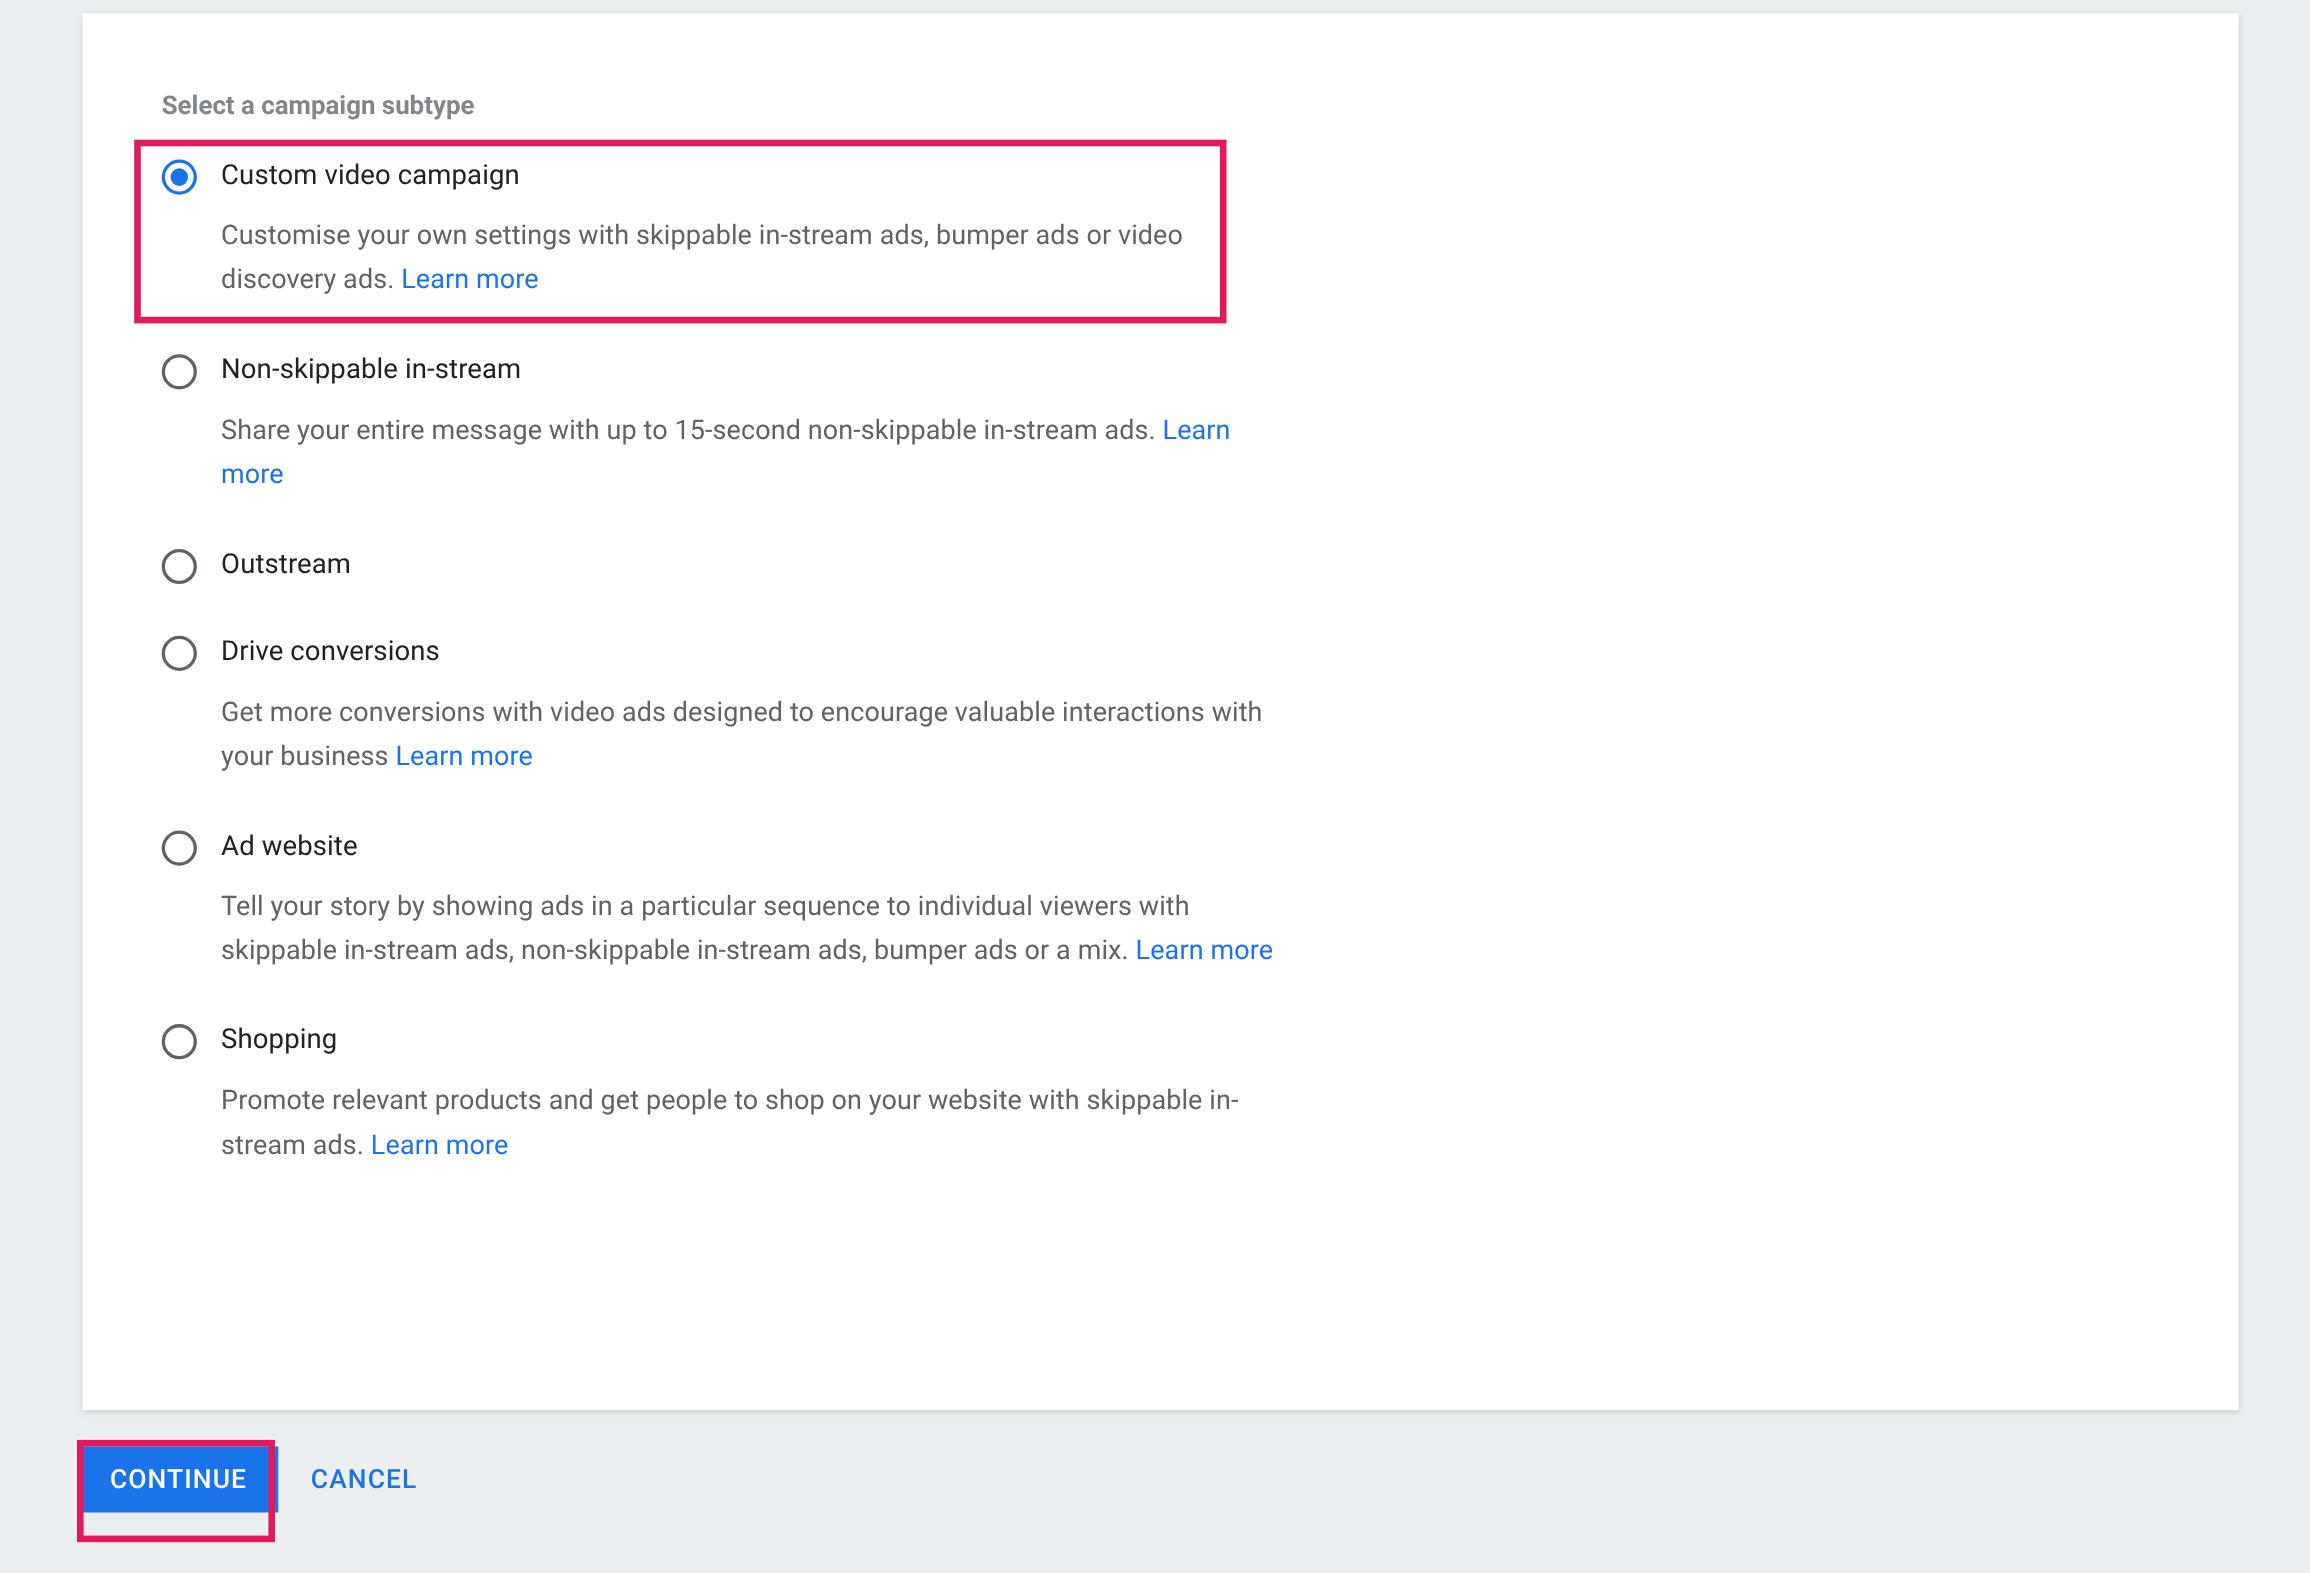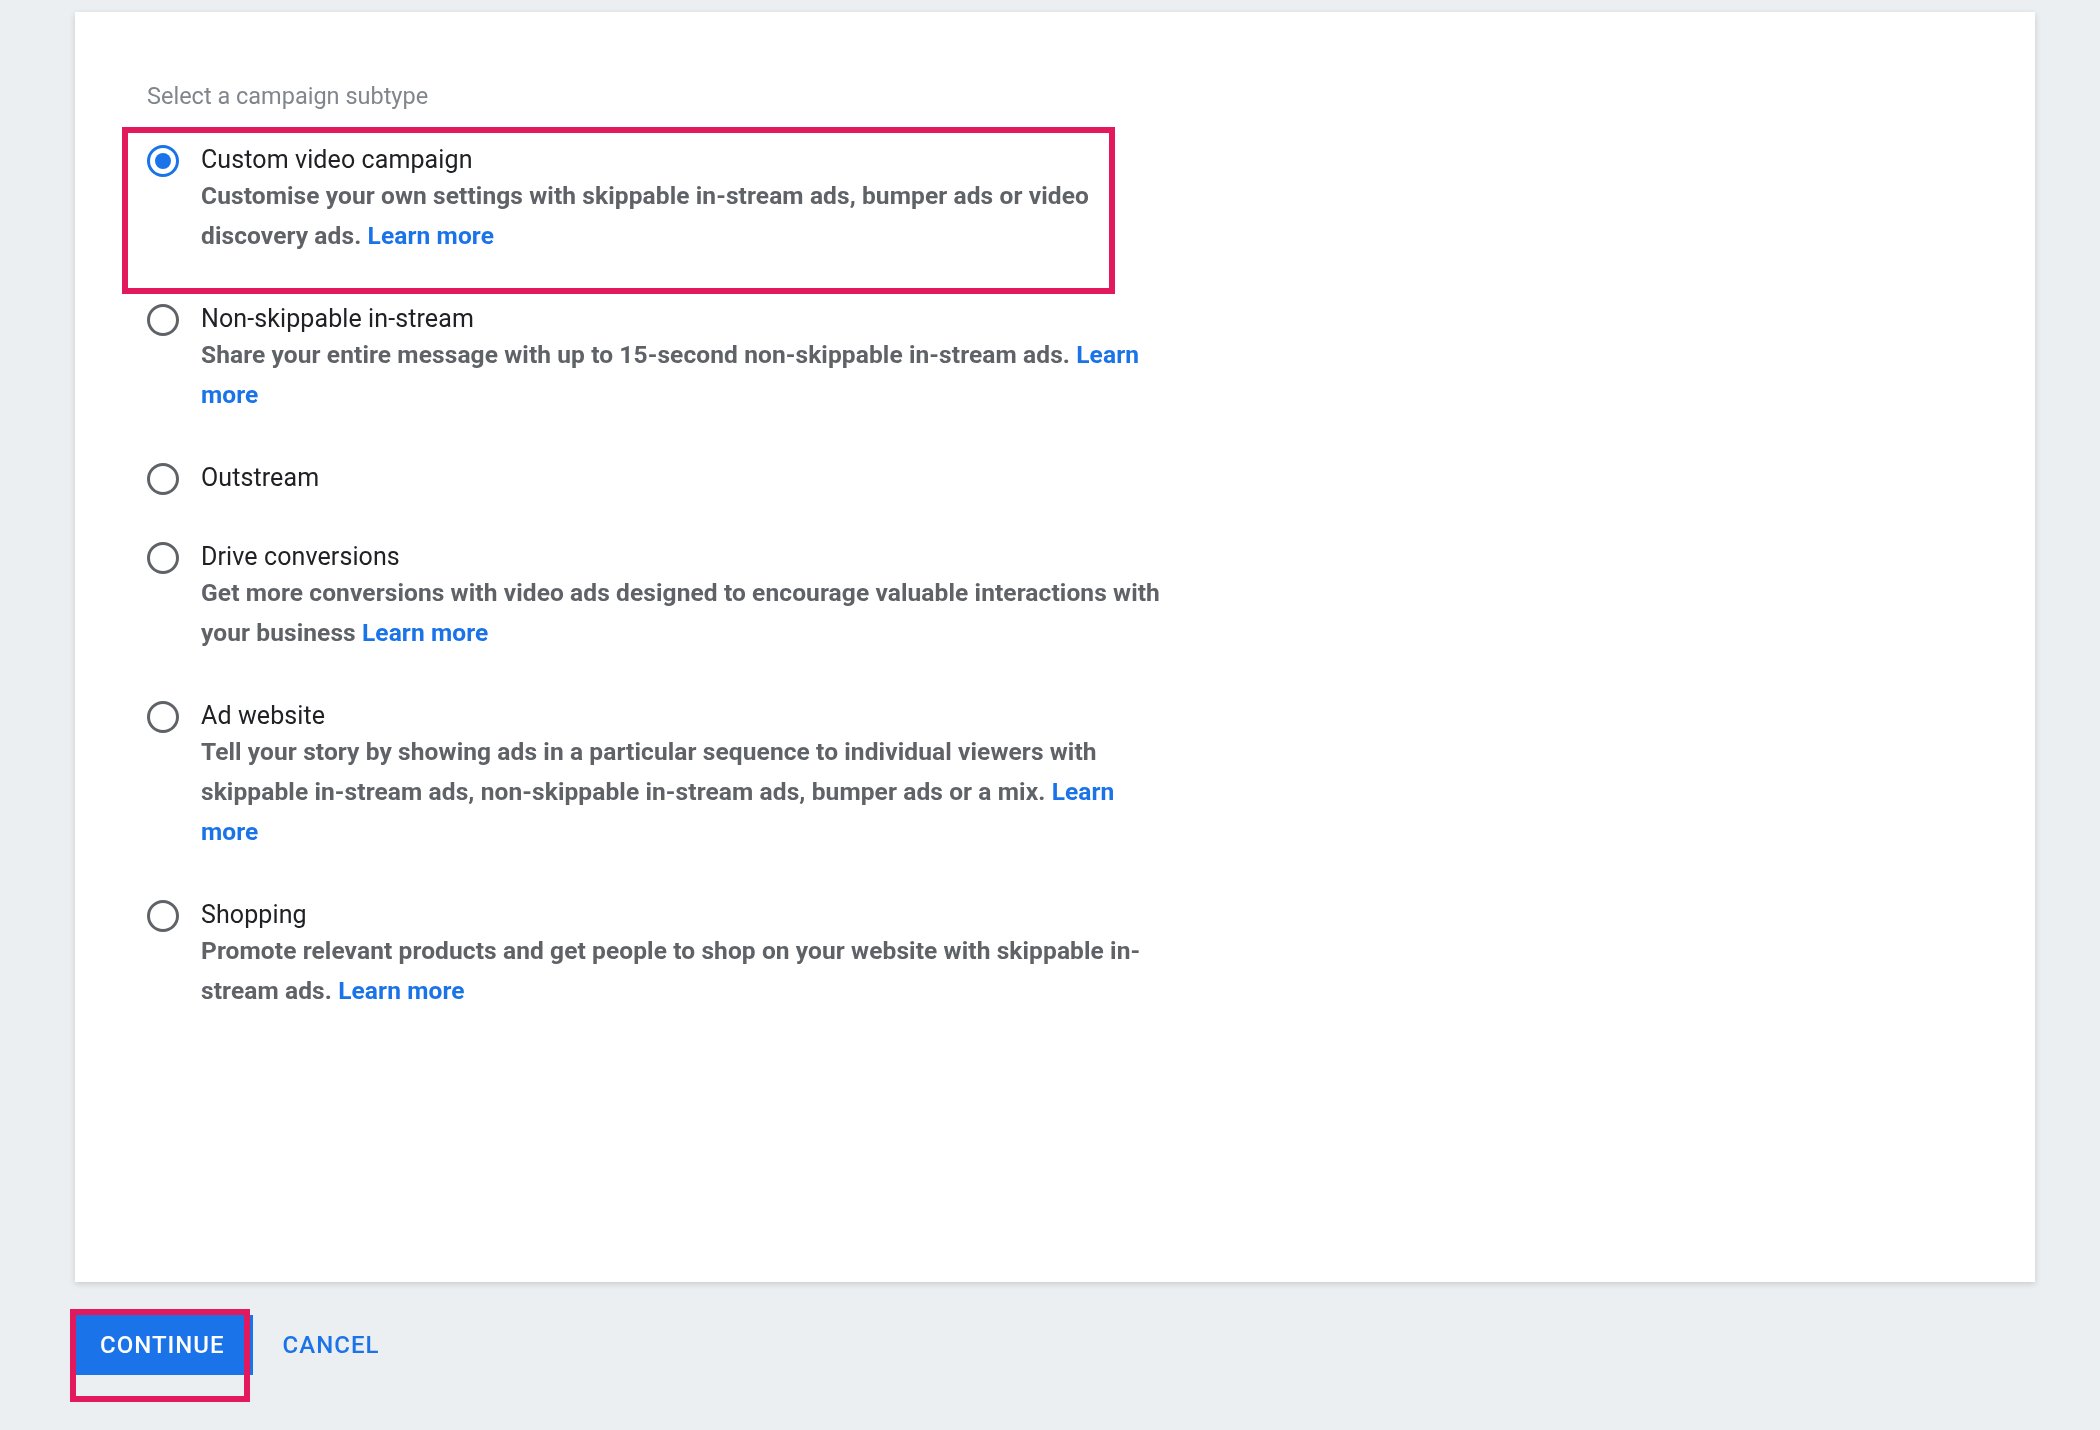--- a/index.html
+++ b/index.html
@@ -21,21 +21,21 @@
       width: 1960px;
       height: 1270px;
       background: #ffffff;
       box-shadow: 0 2px 6px rgba(0,0,0,0.15);
       padding: 70px 72px 50px 72px;
     }
     .section-title {
       font-size: 23.5px;
       color: #80868b;
       margin-bottom: 30px;
-      font-weight: 400;
+      font-weight: 700;
     }
     .option {
       display: flex;
       align-items: flex-start;
       margin-bottom: 42px;
       width: 1020px;
       position: relative;
       z-index: 2;
     }
     .radio-outer {
@@ -69,24 +69,23 @@
     }
     .option-title {
       font-size: 25px;
       color: #202124;
       font-weight: 400;
       letter-spacing: 0.1px;
     }
     .option-desc {
       font-size: 24.5px;
       color: #5f6368;
-      margin-top: 2px;
+      margin-top: 20px;
       line-height: 1.65;
       letter-spacing: 0.1px;
-      font-weight: bold;
     }
     .learn-more {
       color: #1a73e8;
       text-decoration: none;
     }
     .highlight-1 {
       position: absolute;
       left: 122px;
       top: 127px;
       width: 993px;

